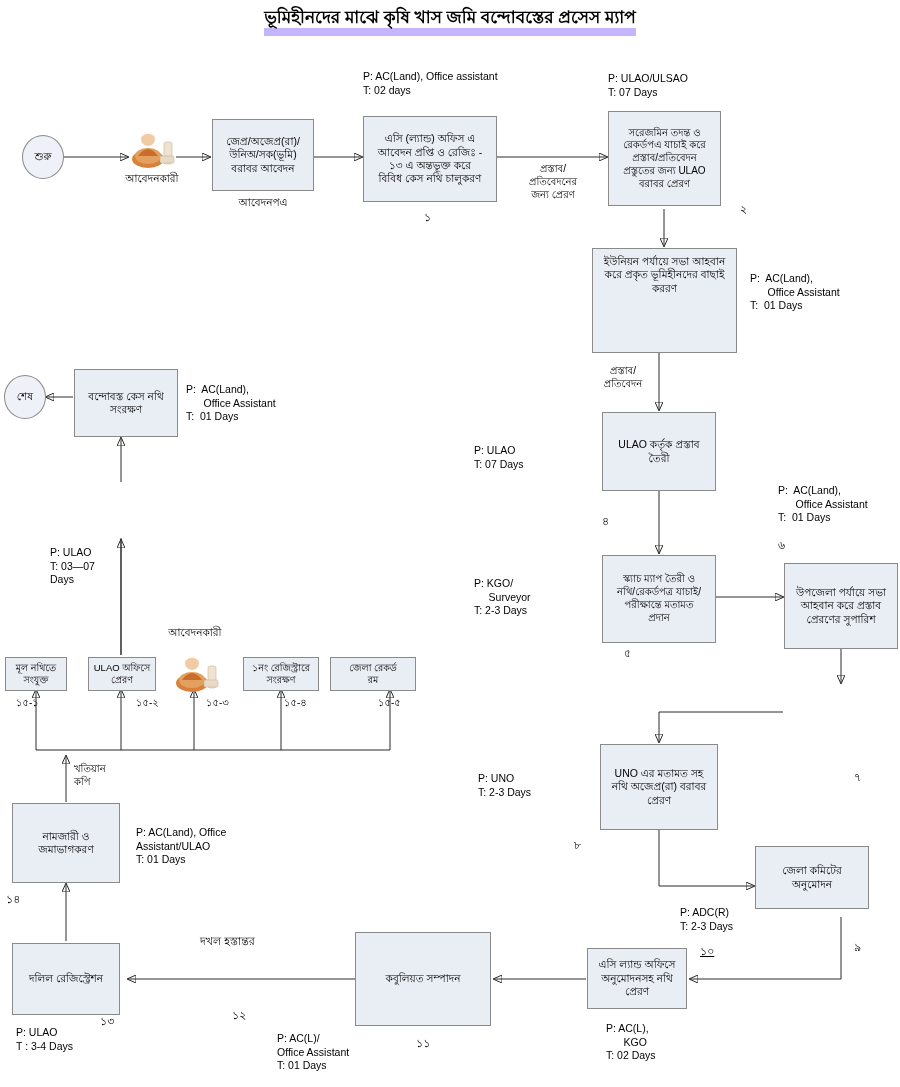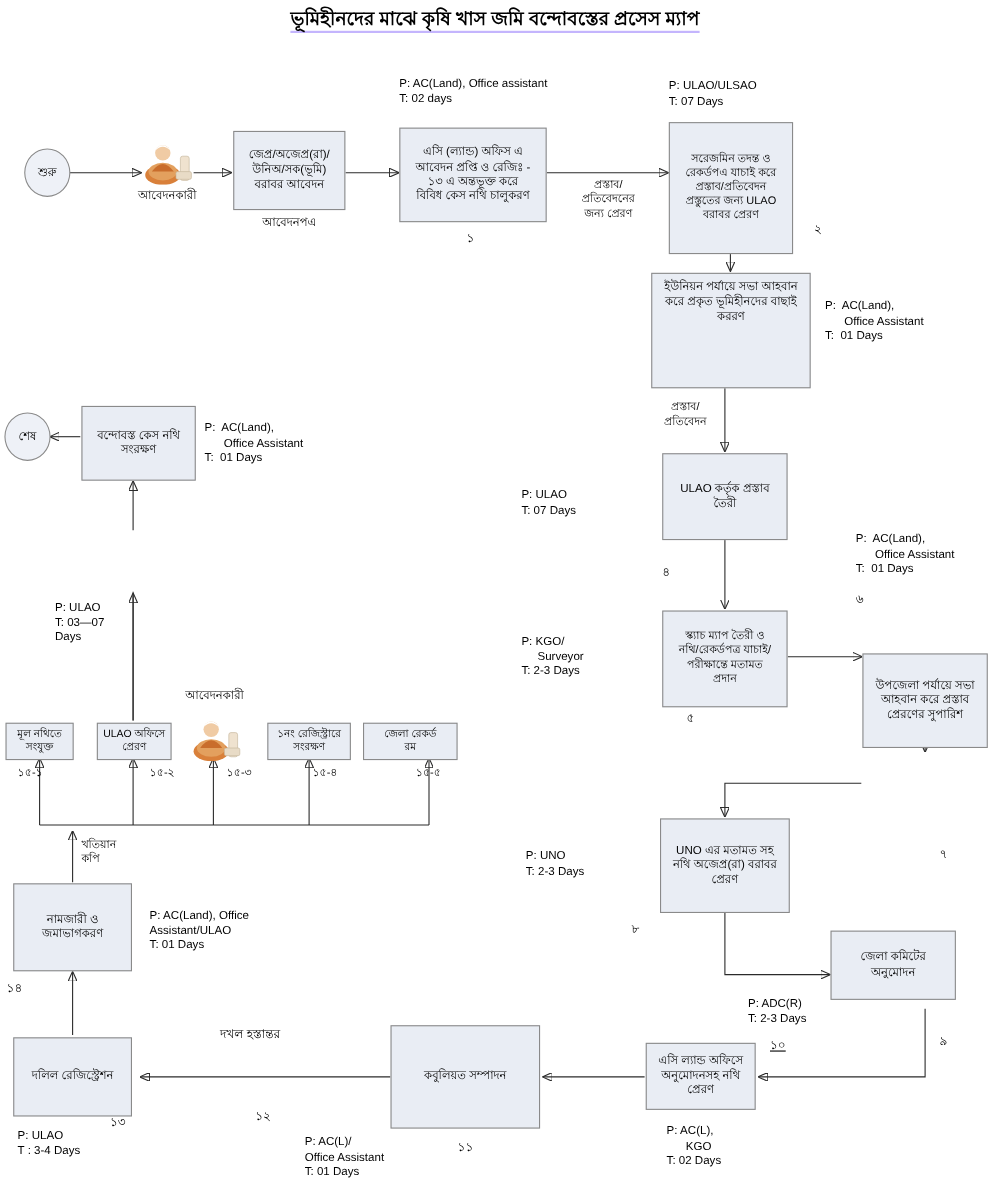--- a/index.html
+++ b/index.html
@@ -4,21 +4,21 @@
 <style>
   html,body{margin:0;padding:0;background:#fff;}
   body{width:900px;height:1087px;position:relative;
        font-family:"Liberation Sans","DejaVu Sans",sans-serif;color:#000;
        -webkit-font-smoothing:antialiased;}
   #stage{position:absolute;left:0;top:0;width:900px;height:1087px;overflow:hidden;}
 
   
   .title{position:absolute;left:0;top:4px;width:900px;text-align:center;
          font-size:17px;font-weight:bold;}
-  .title span{border-bottom:2px solid #c4b5fd;padding-bottom:1px;}
+  .title span{border-bottom:8px solid #c4b5fd;padding-bottom:1px;}
 
   
   .box{position:absolute;box-sizing:border-box;border:1px solid #8a8a8a;
        background:#e9edf4;display:flex;align-items:center;justify-content:center;
        text-align:center;font-size:10.5px;line-height:1.28;padding:2px 3px;}
   .circle{position:absolute;box-sizing:border-box;border:1px solid #8a8a8a;
           background:#eef1f7;border-radius:50%;display:flex;align-items:center;
           justify-content:center;font-size:10.5px;}
 
   
@@ -132,21 +132,21 @@
 ১৩ এ অন্তভূক্ত করে
 বিবিধ কেস নথি চালুকরণ</div>
   <div class="num" style="left:424px;top:212px;">১</div>
   <div class="lbl" style="left:363px;top:70px;white-space:pre;">P: AC(Land), Office assistant
 T: 02 days</div>
 
   <div class="edge-lbl" style="left:508px;top:162px;width:90px;white-space:pre-line;">প্রস্তাব/
 প্রতিবেদনের
 জন্য প্রেরণ</div>
 
-  <div class="box" style="left:608px;top:111px;width:113px;height:120px;white-space:pre-line;font-size:10px;text-align:center;">সরেজমিন তদন্ত ও
+  <div class="box" style="left:608px;top:111px;width:113px;height:95px;white-space:pre-line;font-size:10px;text-align:center;">সরেজমিন তদন্ত ও
 রেকর্ডপএ যাচাই করে
 প্রস্তাব/প্রতিবেদন
 প্রস্তুতের জন্য ULAO
 বরাবর প্রেরণ</div>
   <div class="num" style="left:740px;top:204px;">২</div>
   <div class="lbl" style="left:608px;top:72px;white-space:pre;">P: ULAO/ULSAO
 T: 07 Days</div>
 
   <div class="box" style="left:592px;top:248px;width:145px;height:105px;white-space:pre-line;align-items:flex-start;padding-top:6px;">ইউনিয়ন পর্যায়ে সভা আহবান
 করে প্রকৃত ভূমিহীনদের বাছাই
@@ -166,21 +166,21 @@
 
   <div class="box" style="left:602px;top:555px;width:114px;height:88px;white-space:pre-line;font-size:10px;">স্ক্যাচ ম্যাপ তৈরী ও
 নথি/রেকর্ডপত্র যাচাই/
 পরীক্ষান্তে মতামত
 প্রদান</div>
   <div class="num" style="left:624px;top:648px;">৫</div>
   <div class="lbl" style="left:474px;top:577px;white-space:pre;">P: KGO/
      Surveyor
 T: 2-3 Days</div>
 
-  <div class="box" style="left:784px;top:563px;width:114px;height:86px;white-space:pre-line;margin-top:31px;">উপজেলা পর্যায়ে সভা
+  <div class="box" style="left:784px;top:563px;width:114px;height:86px;white-space:pre-line;">উপজেলা পর্যায়ে সভা
 আহবান করে প্রস্তাব
 প্রেরণের সুপারিশ</div>
   <div class="num" style="left:778px;top:540px;">৬</div>
   <div class="lbl" style="left:778px;top:484px;white-space:pre;">P:  AC(Land),
       Office Assistant
 T:  01 Days</div>
 
   <div class="num" style="left:854px;top:772px;">৭</div>
 
   <div class="box" style="left:600px;top:744px;width:118px;height:86px;white-space:pre-line;">UNO এর মতামত সহ

